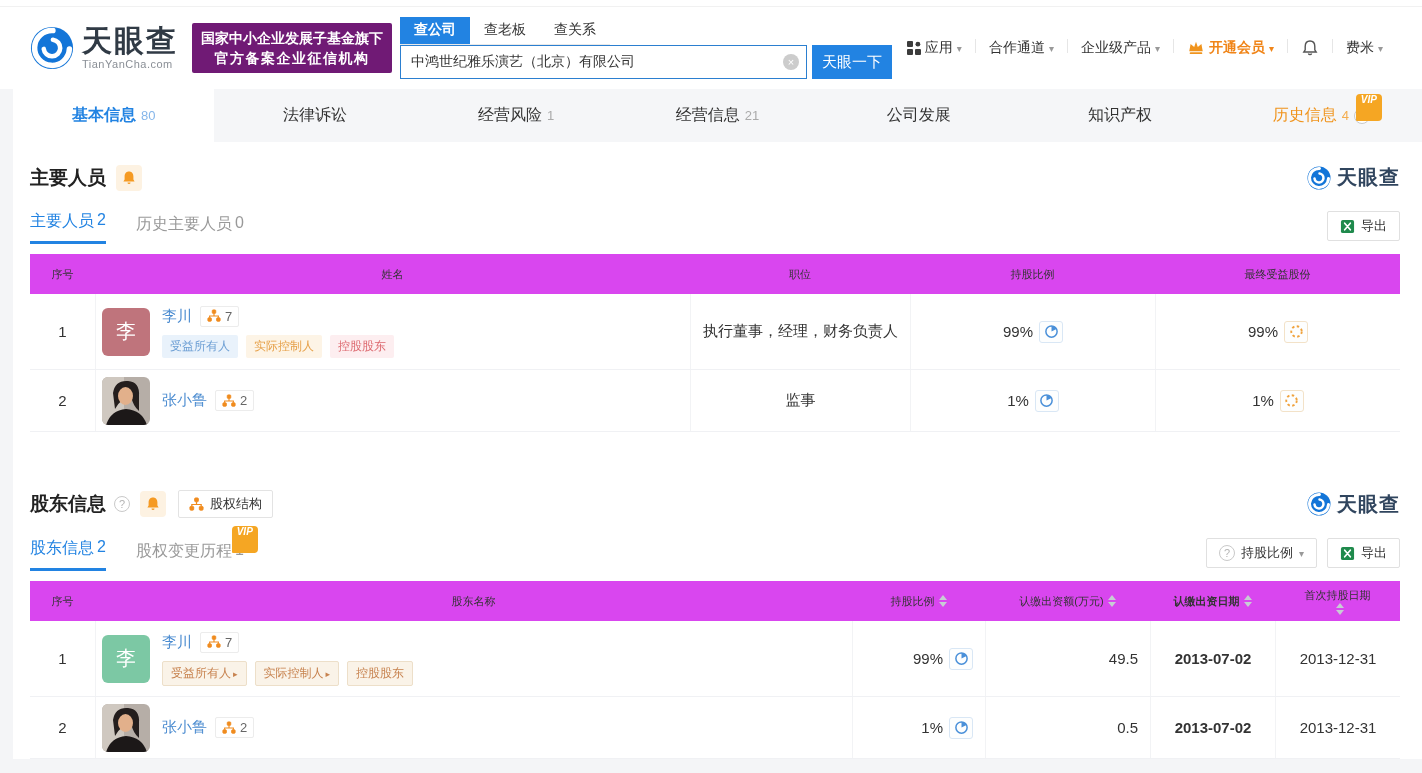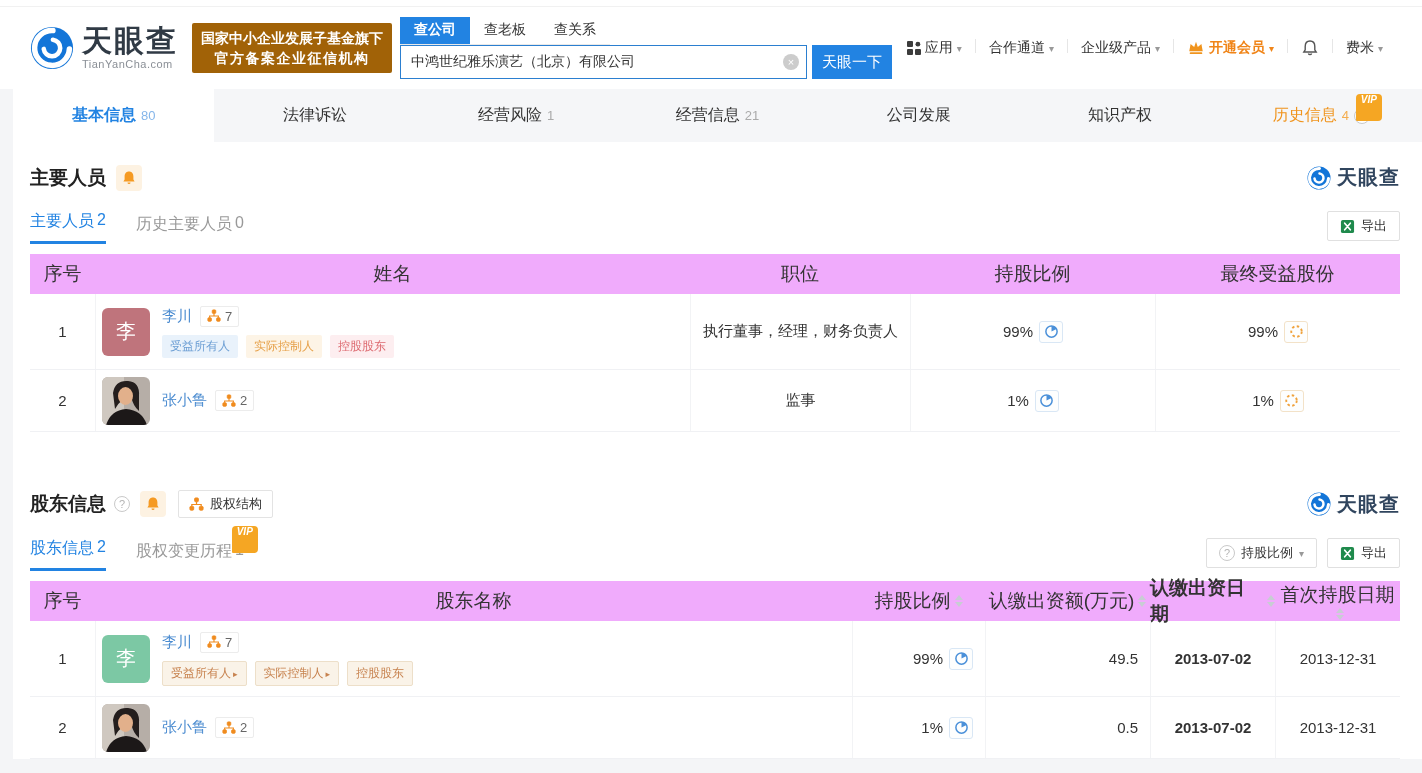--- a/index.html
+++ b/index.html
@@ -6,21 +6,21 @@
   html,body { width:1422px; height:773px; overflow:hidden; background:#fff;
     font-family:"Liberation Sans","DejaVu Sans",sans-serif; color:#333; }
   .top-line { height:7px; border-bottom:1px solid #f1f1f1; background:#fff; }
 
   
   .header { height:82px; display:flex; align-items:center; padding:0 26px 0 30px; background:#fff; }
   .logo { display:flex; align-items:center; gap:8px; cursor:pointer; }
   .logo-txt { display:flex; flex-direction:column; line-height:1; }
   .logo-name { font-size:30px; font-weight:bold; color:#303a45; letter-spacing:2px; }
   .logo-domain { font-size:11px; color:#8a8f96; margin-top:3px; letter-spacing:.5px; }
-  .cert-badge { margin-left:14px; background:#a16207; color:#fff; padding:5px 9px; border-radius:2px;
+  .cert-badge { margin-left:14px; background:#701a75; color:#fff; padding:5px 9px; border-radius:2px;
     font-size:14px; font-weight:bold; line-height:1.45; text-align:center; }
   .cert-badge .l2 { letter-spacing:1.5px; }
   .search-wrap { margin-left:8px; width:492px; }
   .search-tabs { display:inline-flex; border-bottom:1px solid #e9e9e9; }
   .search-tab { font-size:14px; padding:4px 14px 5px; color:#333; cursor:pointer; }
   .search-tab.active { background:#2283e2; color:#fff; font-weight:bold; }
   .search-bar { display:flex; margin-top:0; }
   .search-box { position:relative; flex:1; }
   .search-box input { width:100%; height:34px; border:1px solid #2b7fd0; padding:0 32px 0 10px;
     font-size:14px; color:#333; outline:none; font-family:inherit; }
@@ -69,21 +69,21 @@
   .subtab { font-size:16px; color:#999; padding-bottom:9px; margin-right:30px; cursor:pointer;
     position:relative; display:flex; gap:3px; }
   .subtab.active { color:#2283e2; border-bottom:3px solid #2283e2; }
   .subtab .vip-badge { position:absolute; top:-15px; right:-14px; }
   .right-ctrls { margin-left:auto; display:flex; gap:10px; align-items:center; padding-bottom:3px; }
   .ctl-btn { height:30px; border:1px solid #e0e0e0; border-radius:2px; background:#fff; display:flex;
     align-items:center; gap:6px; padding:0 12px; font-size:13px; color:#333; cursor:pointer; }
 
   
   .tbl { margin-top:10px; }
-  .thead { display:flex; background:#f0abfc; height:40px; align-items:center; font-size:19px; color:#333; }
+  .thead { display:flex; background:#d946ef; height:40px; align-items:center; font-size:11px; color:#333; }
   .th { display:flex; align-items:center; justify-content:center; cursor:default; }
   .th.sortable { cursor:pointer; }
   .tr { display:flex; border-bottom:1px solid #f0f1f4; background:#fff; }
   .td { display:flex; align-items:center; justify-content:center; font-size:15px; color:#333; }
   .tr .td + .td { border-left:1px solid #f2f3f5; }
   .r-tall { height:76px; } .r-short { height:62px; }
   
   .t1 .c1 { width:65px; } .t1 .c2 { flex:1; } .t1 .c3 { width:220px; }
   .t1 .c4 { width:245px; } .t1 .c5 { width:245px; }
   

